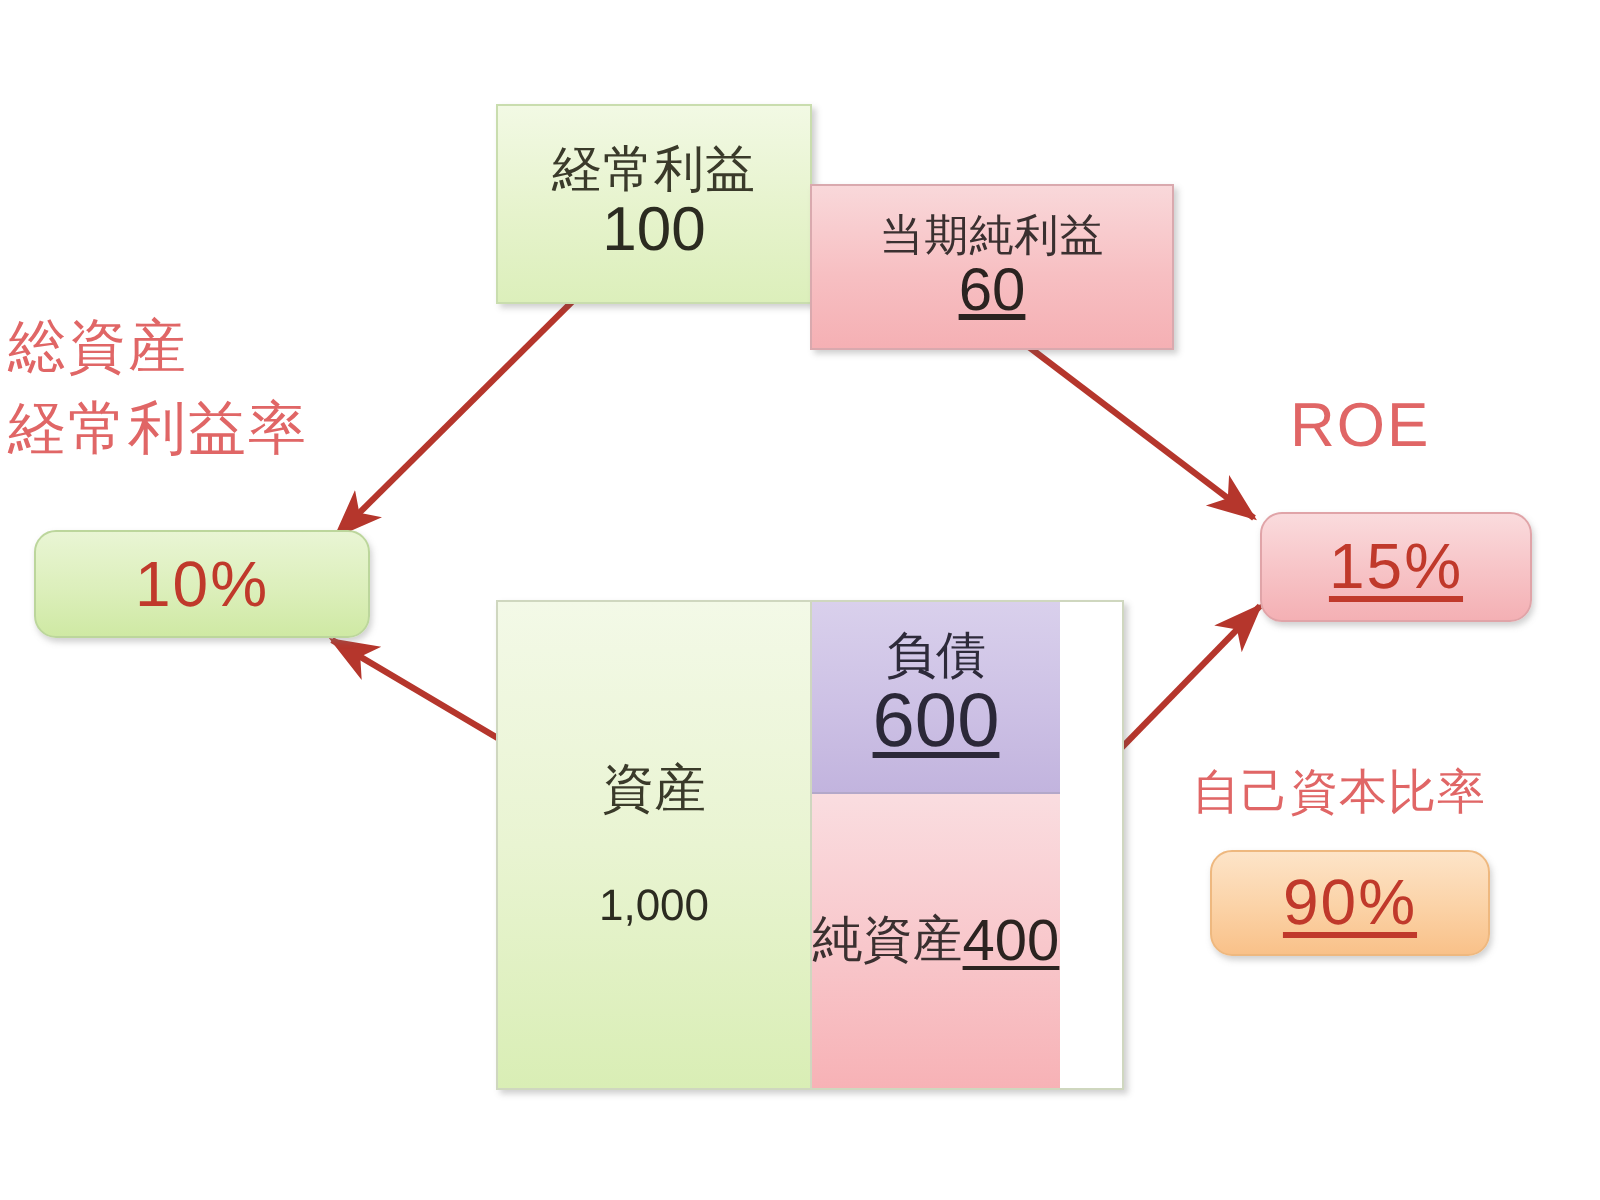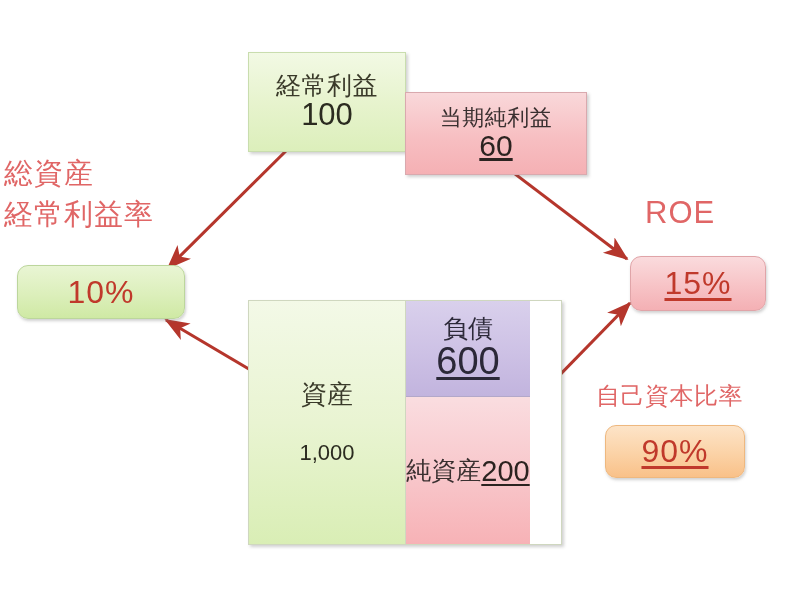--- a/index.html
+++ b/index.html
@@ -284,21 +284,21 @@
       <div class="b-title">資産</div>
       <div class="b-value">1,000</div>
     </div>
     <div id="bs-right">
       <div id="bs-liabilities">
         <div class="b-title">負債</div>
         <div class="b-value">600</div>
       </div>
       <div id="bs-equity">
         <div class="b-title">純資産</div>
-        <div class="b-value">200</div>
+        <div class="b-value">400</div>
       </div>
     </div>
   </div>
 
   <div class="caption" id="caption-roa">
     <div>総資産</div>
     <div>経常利益率</div>
   </div>
 
   <div class="caption" id="caption-roe">ROE</div>

